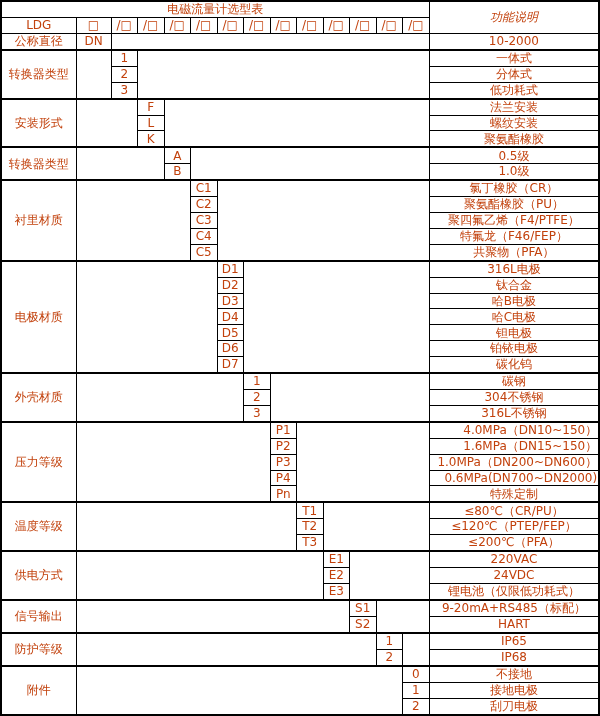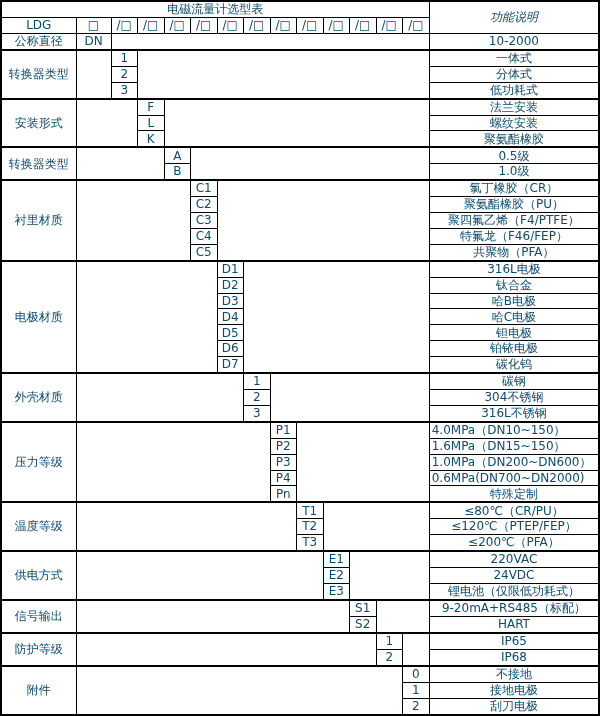--- a/index.html
+++ b/index.html
@@ -3,40 +3,40 @@
 <meta charset="utf-8">
 <style>
   html,body{margin:0;padding:0;background:#ffffff;}
   .page{width:600px;height:716px;background:#ffffff;}
   table.sel{
     border-collapse:collapse;
     table-layout:fixed;
     width:600px;height:716px;
     border:2px solid #000;
     font-family:"DejaVu Sans","Liberation Sans",sans-serif;
-    color:#0c4a6e;
+    color:#c2410c;
   }
   table.sel td{
     border:1px solid #000;
     padding:0 1px;
     text-align:center;
     vertical-align:middle;
     overflow:hidden;
     white-space:nowrap;
     font-size:12px;
     line-height:1.05;
   }
   td.title{font-size:14px;}
   td.fn-header{font-size:13px;font-style:italic;}
   td.name{font-size:13px;margin-top:8px;}
   td.model{text-align:left;padding-left:8px;margin-top:36px;}
   td.dn{text-align:left;padding-left:3px;}
   td.name-left{text-align:left;padding-left:2px;font-size:13px;}
   td.codebox{padding:0;font-size:12px;}
-  td.desc.left{text-align:left;padding-left:2px;}
+  td.desc.left{text-align:right;padding-left:2px;}
   tr.thick td{border-top:2px solid #000;}
 </style>
 </head>
 <body>
 
 <div class="page">
   <table class="sel">
     <colgroup>
       <col style="width:75px">
       <col style="width:35px">

